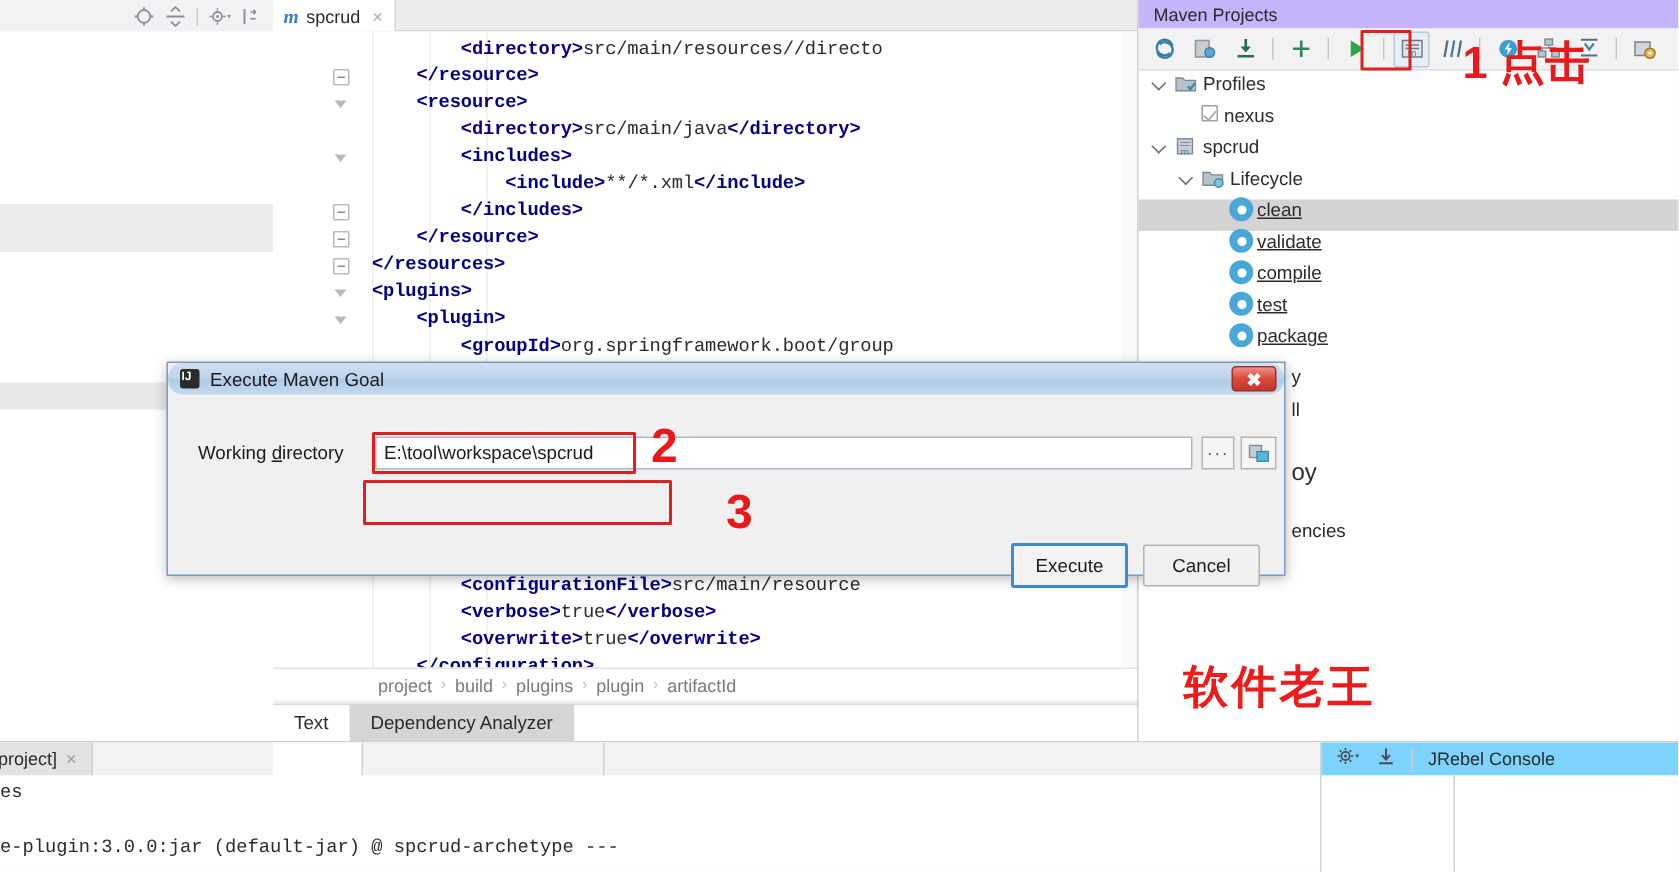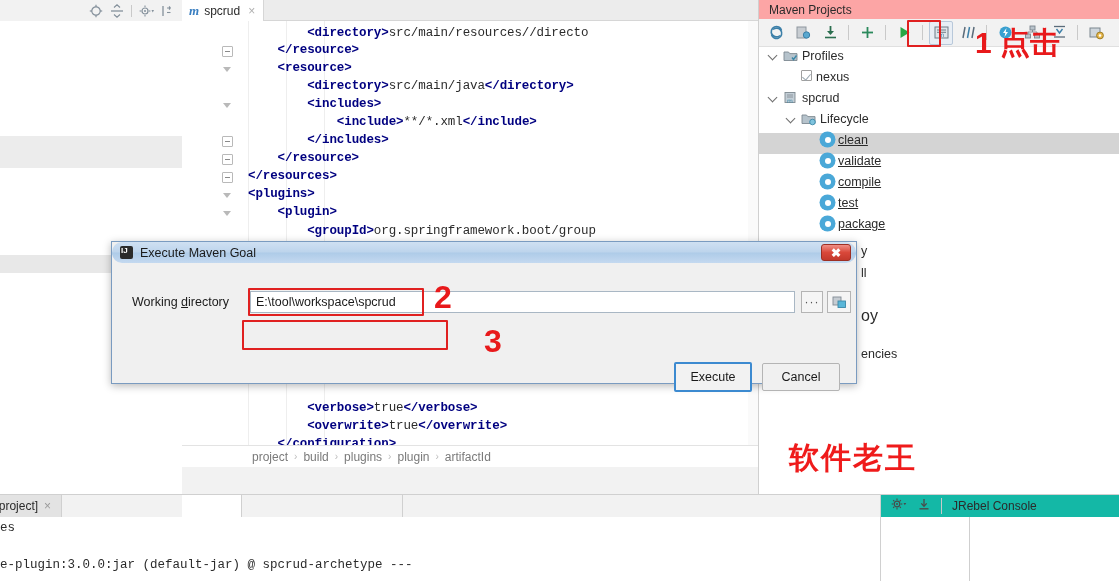--- a/index.html
+++ b/index.html
@@ -96,21 +96,21 @@
     background:#fafafa;
   }
 
   
   .mvn-panel {
     position:absolute; left:758px; top:0; width:361px; height:494px;
     background:#ffffff; border-left:1px solid #d0d0d0;
   }
   .mvn-title {
     height:19px; display:flex; align-items:center; padding-left:10px;
-    font-size:12px; color:#2b2b2b; background:#fca5a5;
+    font-size:12px; color:#2b2b2b; background:#c4b5fd;
   }
   .mvn-toolbar {
     height:28px; display:flex; align-items:center; gap:3px;
     padding-left:5px; background:#f2f2f2; border-bottom:1px solid #e0e0e0;
     position:relative;
   }
   .mt-btn {
     width:24px; height:24px; display:flex; align-items:center; justify-content:center;
     position:relative; border:1px solid transparent; border-radius:2px;
   }
@@ -202,21 +202,21 @@
     font-family:"Liberation Mono", monospace; font-size:12.5px; color:#2b2b2b;
   }
   .console .cl { position:absolute; white-space:pre; }
 
   .right-status {
     position:absolute; left:880px; top:0; width:239px; height:87px;
     background:#ffffff; border-left:1px solid #d0d0d0;
   }
   .rs-bar {
     height:22px; display:flex; align-items:center; gap:10px;
-    background:#14b8a6; padding-left:10px;
+    background:#7dd3fc; padding-left:10px;
   }
   .rs-divider { width:1px; height:16px; background:#c9c9c9; }
   .rs-label { font-size:12px; color:#2b2b2b; }
   .rs-body { height:65px; background:#ffffff; position:relative; }
   .rs-vline { position:absolute; left:88px; top:0; bottom:0; width:1px; background:#cfcfcf; }
 
   
   .leftstrip {
     position:absolute; left:0; top:21px; width:182px; height:473px;
     background:#ffffff;
@@ -387,20 +387,21 @@
         <div class="fold tri" style="top: 169px;"></div>
         <div class="codeline" style="top: 166px;"><span class="tg">&lt;plugins&gt;</span></div>
         <div class="gline" style="top: 184px;">77</div>
         <div class="fold tri" style="top: 187px;"></div>
         <div class="codeline" style="top: 184px;">    <span class="tg">&lt;plugin&gt;</span></div>
         <div class="gline" style="top: 202px;">78</div>
         <div class="codeline" style="top: 202px;">        <span class="tg">&lt;groupId&gt;</span>org.springframework.boot/group</div>
       </div>
     <div id="editor-lines-lower">
         <div class="gline" style="top: 362px;">87</div>
+        <div class="codeline" style="top: 362px;">        <span class="tg">&lt;configurationFile&gt;</span>src/main/resource</div>
         <div class="gline" style="top: 380px;">88</div>
         <div class="codeline" style="top: 380px;">        <span class="tg">&lt;verbose&gt;</span>true<span class="tg">&lt;/verbose&gt;</span></div>
         <div class="gline" style="top: 398px;">89</div>
         <div class="codeline" style="top: 398px;">        <span class="tg">&lt;overwrite&gt;</span>true<span class="tg">&lt;/overwrite&gt;</span></div>
         <div class="gline" style="top: 416px;">90</div>
         <div class="codeline" style="top: 416px;">    <span class="tg">&lt;/configuration&gt;</span></div>
       </div>
   </div>
   <div class="ed-scroll"></div>
 
@@ -409,20 +410,25 @@
     <span class="sep">›</span>
     <span>build</span>
     <span class="sep">›</span>
     <span>plugins</span>
     <span class="sep">›</span>
     <span>plugin</span>
     <span class="sep">›</span>
     <span>artifactId</span>
   </div>
 
+  <div class="edtabs">
+    <div class="edtab">Text</div>
+    <div class="edtab inactive">Dependency Analyzer</div>
+    <div class="edtabs-filler"></div>
+  </div>
 
   <div class="mvn-panel">
     <div class="mvn-title">Maven Projects</div>
 
     <div class="mvn-toolbar">
       <div class="mt-btn">
         <svg width="17" height="17" viewBox="0 0 17 17">
           <path d="M13.5 6.5 A5.2 5.2 0 1 0 12 11.5" fill="none" stroke="#3b7fa8" stroke-width="1.6"></path>
           <path d="M3.5 10.5 A5.2 5.2 0 1 0 5 5.5" fill="none" stroke="#3b7fa8" stroke-width="1.6"></path>
         </svg>

